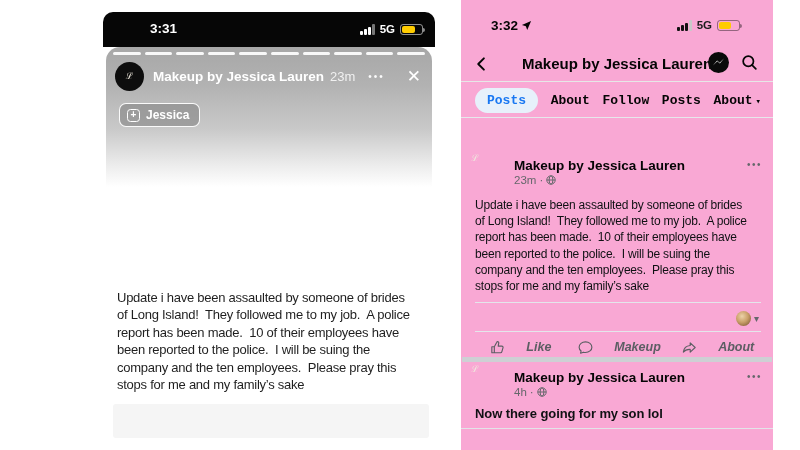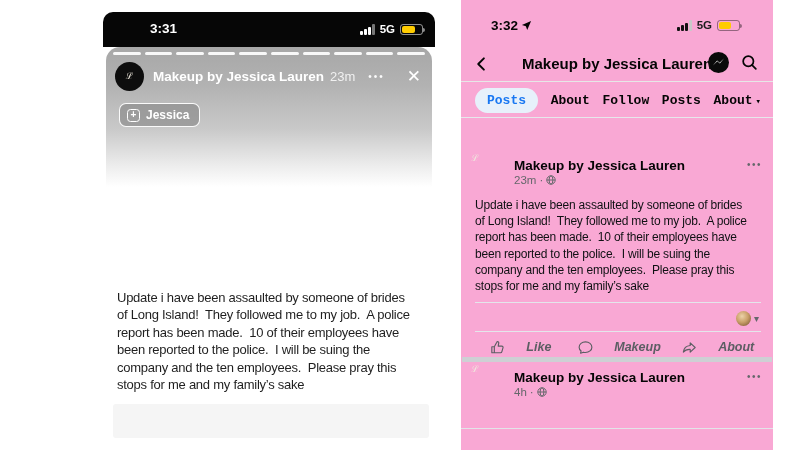--- a/index.html
+++ b/index.html
@@ -251,16 +251,17 @@
     <span class="post-meta" style="top:386px;">
       <span>4h</span>
       <span>·</span>
       <svg width="10" height="10" viewBox="0 0 10 10">
           <circle cx="5" cy="5" r="4.2" fill="none" stroke="#65676B" stroke-width="1"></circle>
           <line x1="0.8" y1="5" x2="9.2" y2="5" stroke="#65676B" stroke-width="1"></line>
           <ellipse cx="5" cy="5" rx="1.9" ry="4.2" fill="none" stroke="#65676B" stroke-width="1"></ellipse>
         </svg>
     </span>
     <span class="post-more" style="top:371px;">•••</span>
+    <div class="post-text p2-text" style="top:406px;">Now there going for my son lol</div>
     <div class="rp-endline"></div>
   </div>
 
 </div>
 
 </body></html>

